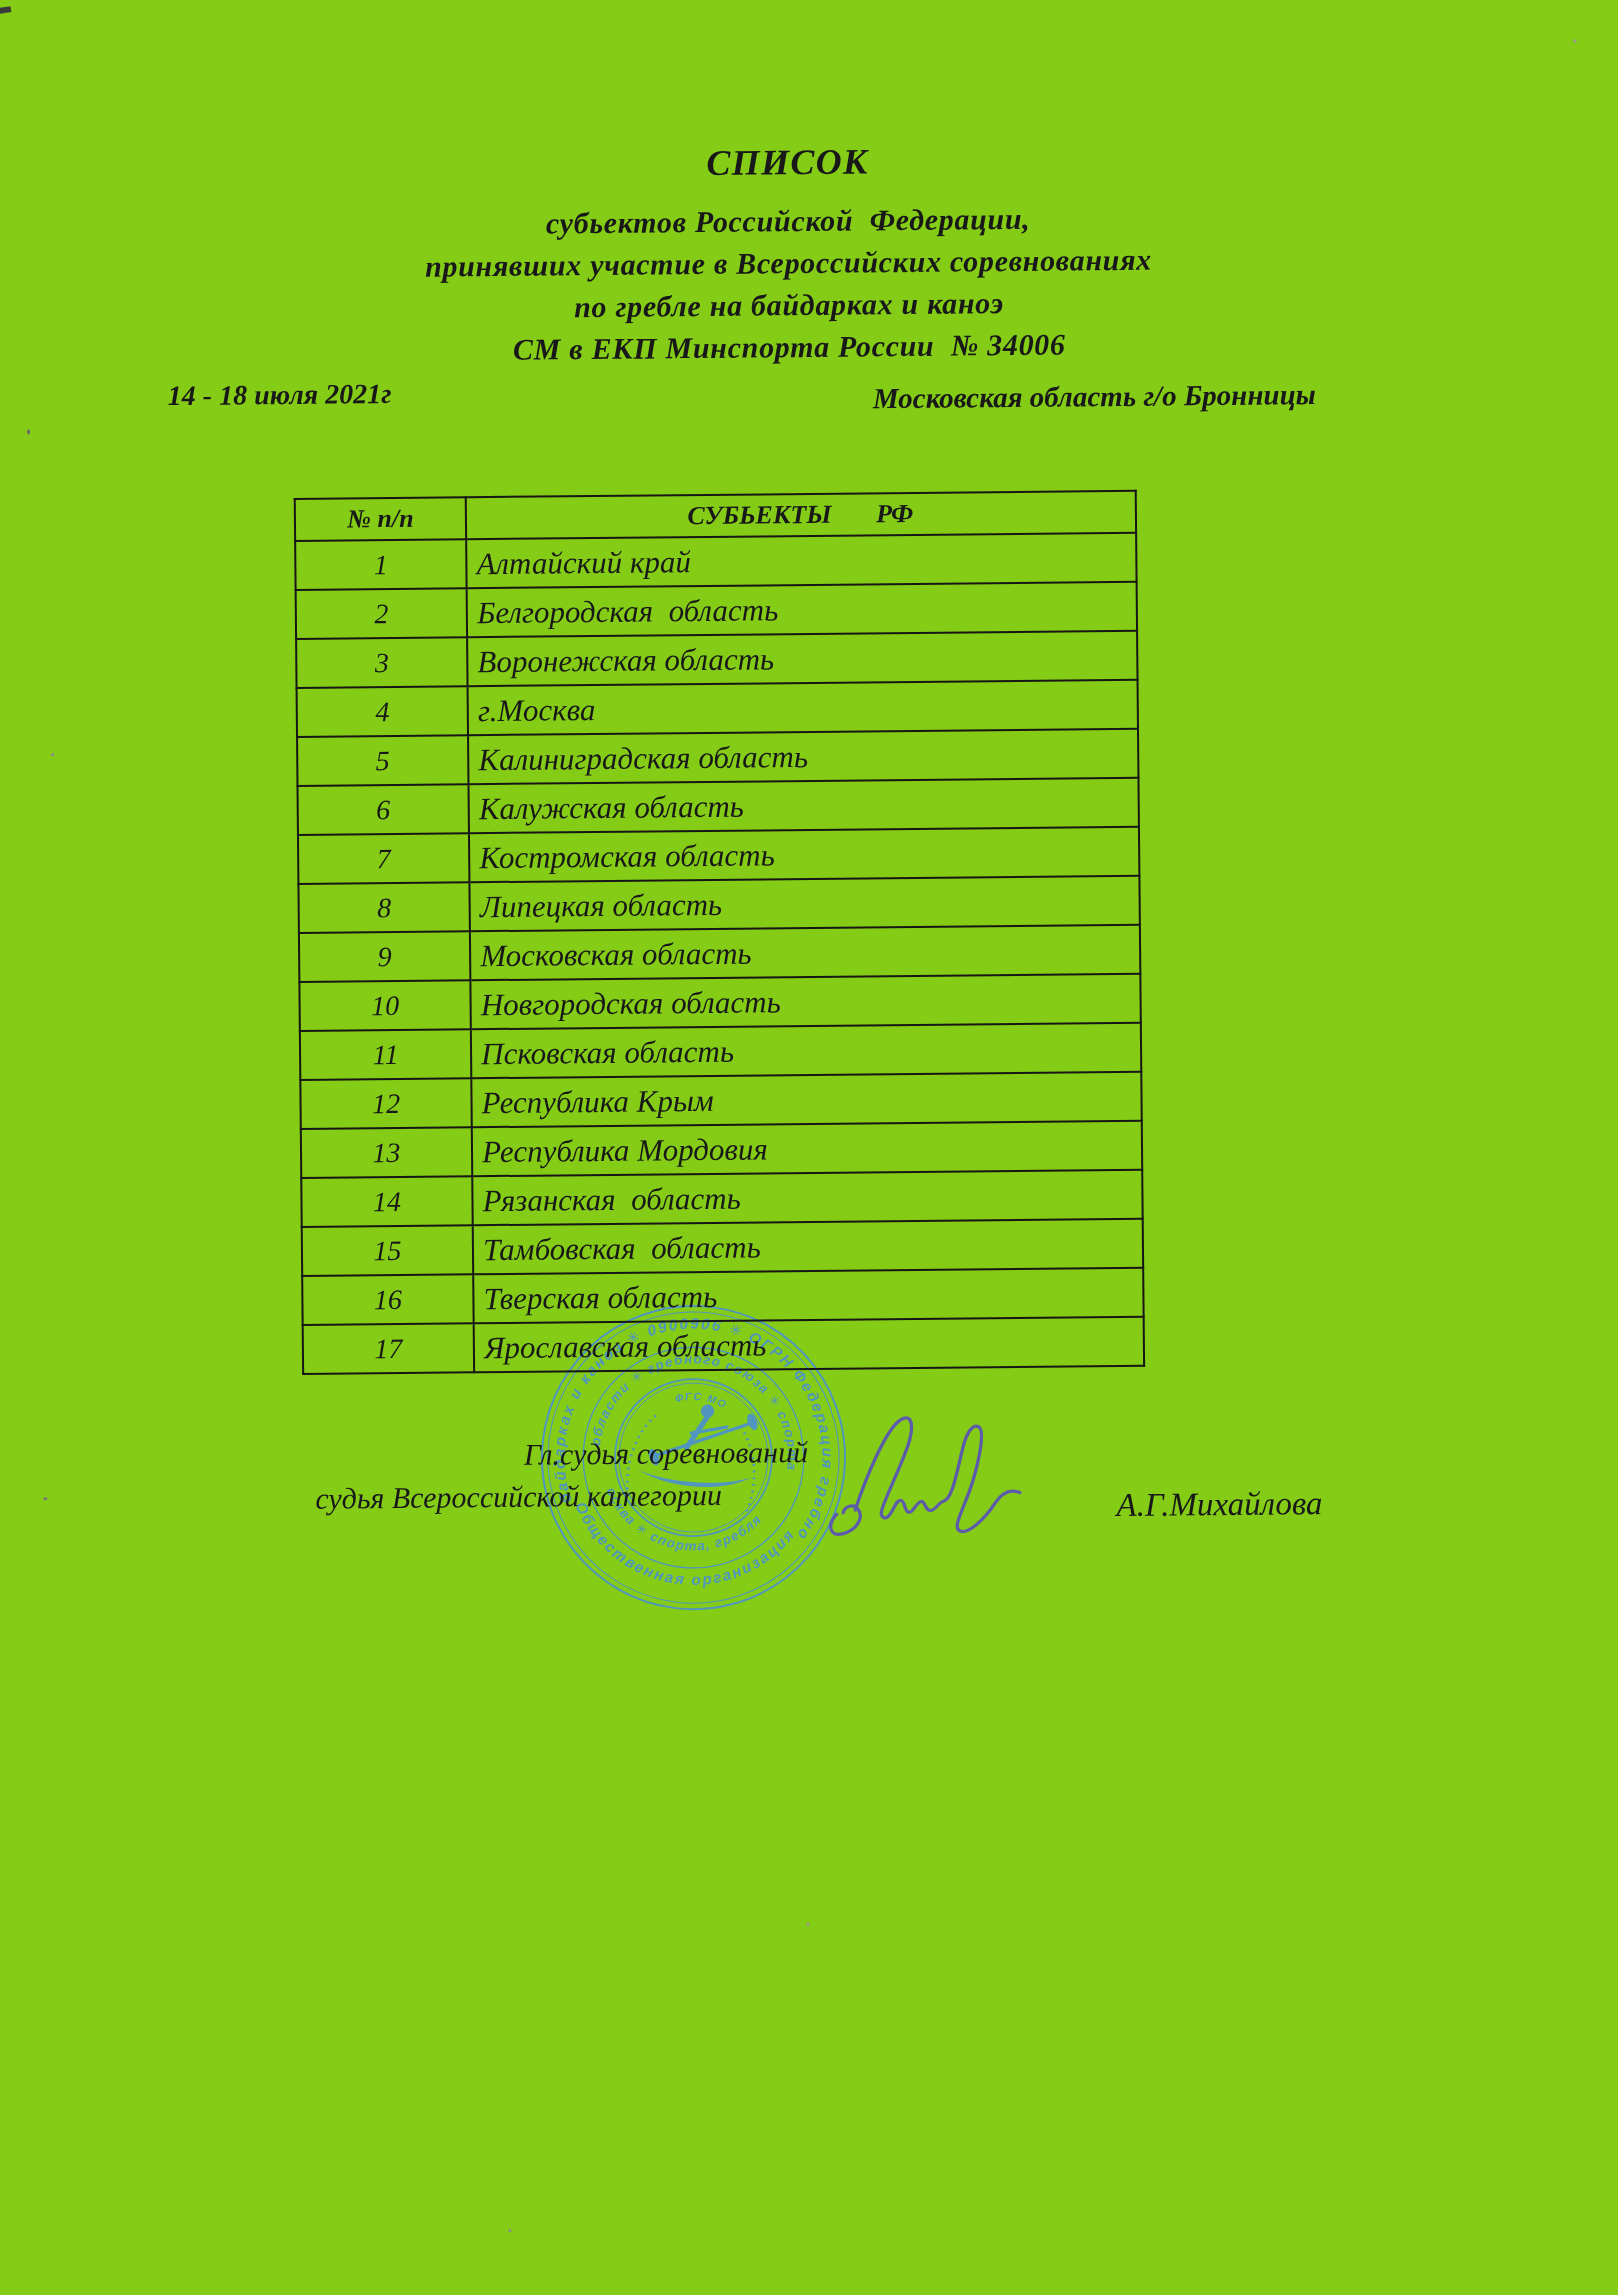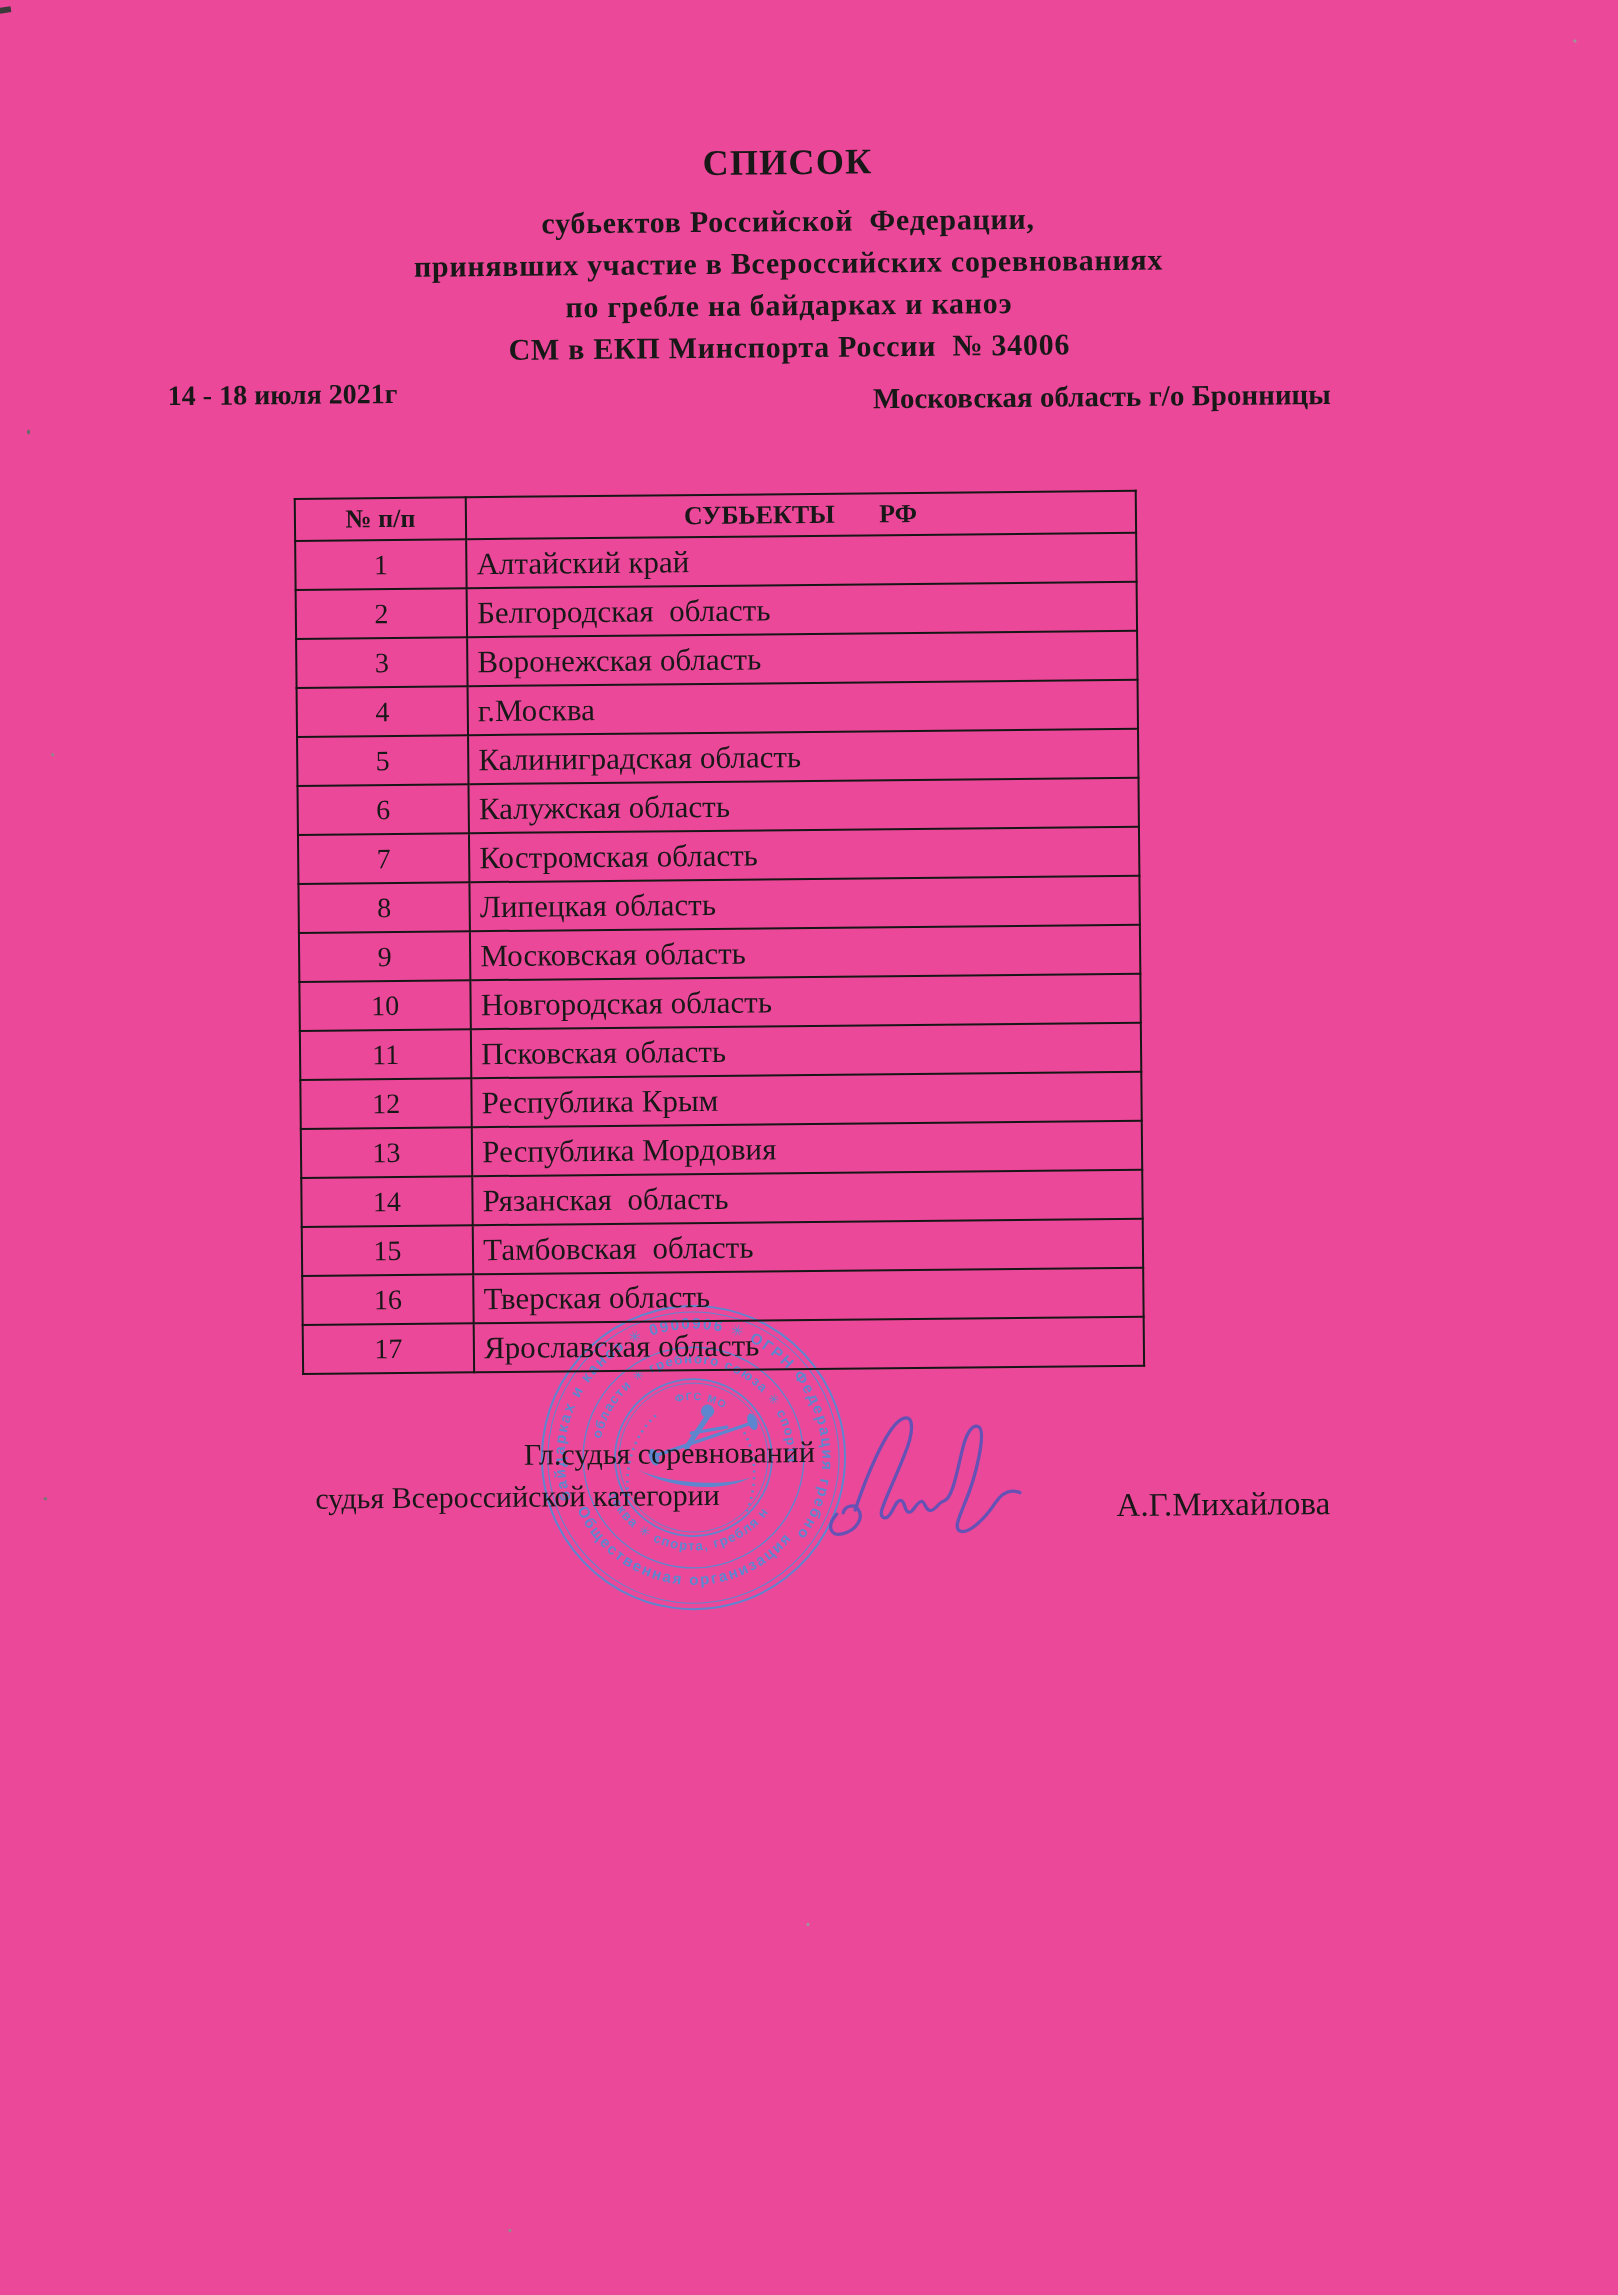--- a/index.html
+++ b/index.html
@@ -1,20 +1,21 @@
 <!DOCTYPE html>
 <html lang="ru" style="font-size:10.5px"><head>
 <meta charset="utf-8">
 <style>
   html,body{margin:0;padding:0;background:#fbfbf9;}
   .sheet{
     position:relative;width:1619px;height:2295px;overflow:hidden;
-    background:#ec4899;
+    background:#84cc16;
     font-family:"Liberation Serif","DejaVu Serif",serif;
     color:#181818;
+    font-style:italic;
   }
   .rotor{position:absolute;inset:0;transform:rotate(-0.55deg);transform-origin:809px 1148px;}
 
   
   .doc-header{position:absolute;left:0;top:144px;width:1594px;text-align:center;z-index:3;}
   .doc-title{font-size:36px;font-weight:bold;letter-spacing:1.3px;line-height:1;}
   .sub-line{font-size:30px;font-weight:bold;letter-spacing:0.7px;line-height:42px;white-space:pre;}
   .sub-line.first{margin-top:20px;}
   .date-row{position:absolute;top:374px;left:0;width:1619px;height:40px;z-index:3;}
   .date-range{position:absolute;left:175px;top:0;font-size:28px;font-weight:bold;white-space:pre;}

